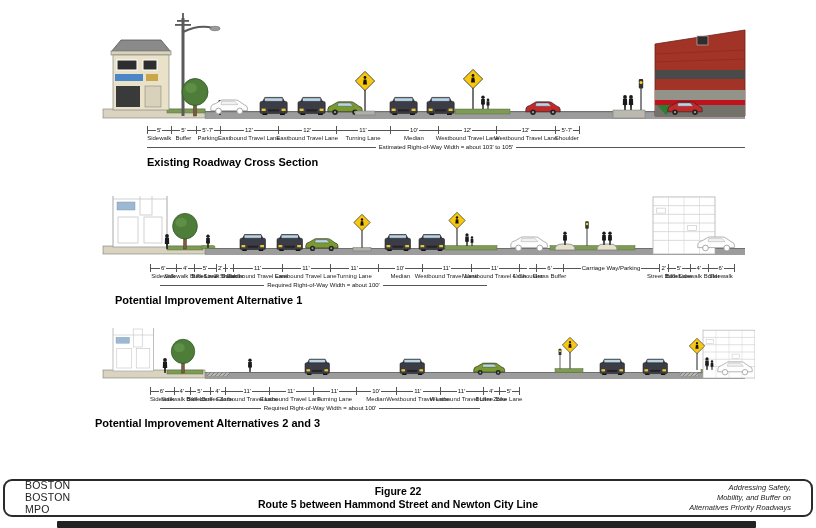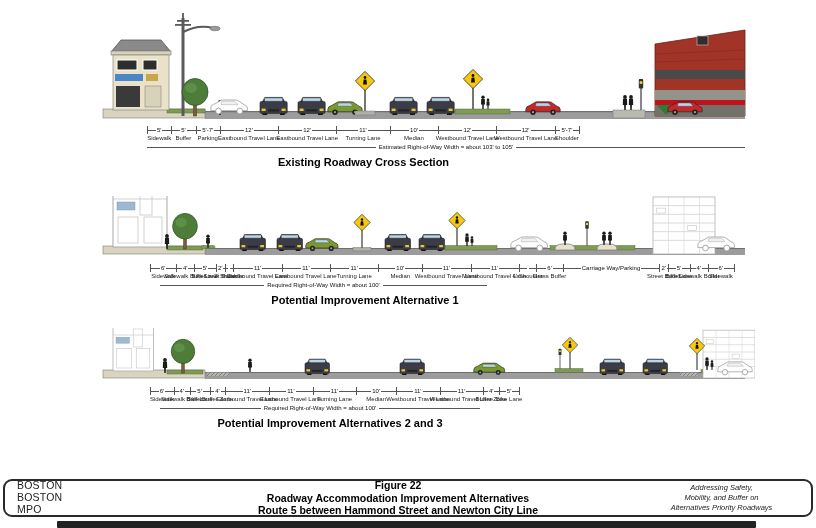--- a/index.html
+++ b/index.html
@@ -18,29 +18,29 @@
   .seg-dim::after{content:"";position:absolute;left:0;top:0;height:8px;border-left:1px solid #555}
   .dims::after{content:"";height:8px;border-left:1px solid #555}
   .seg-dim span{position:relative;background:#fff;padding:0 1px;z-index:2}
   .seg-label{font-size:6px;line-height:1.15;text-align:center;margin:1px -14px 0;position:relative;z-index:1;color:#222}
   .row-line{position:relative;height:9px;margin-top:1px;font-size:6px;text-align:center}
   .row-line::before{content:"";position:absolute;left:0;right:0;top:4px;border-top:1px solid #555}
   .row-line span{position:relative;background:#fff;padding:0 3px;line-height:9px;z-index:2}
   .row1{margin-left:92px;width:598px}
   .row2{margin-left:105px;width:327px}
   .row3{margin-left:105px;width:320px}
-  .sec-title{font-weight:700;font-size:11px;margin-top:4px;text-align:center;color:#000}
+  .sec-title{font-weight:700;font-size:11px;margin-top:4px;color:#000}
   .t1{margin-left:92px;width:433px}
   .t2{margin-left:60px;width:500px}
   .t3{margin-left:40px;width:470px}
   .footer{position:absolute;left:3px;right:3px;top:479px;height:38px;border:2px solid #2a2a2a;
-          border-radius:9px;display:flex;align-items:center;padding:2px 12px;box-sizing:border-box;background:#fff}
+          border-radius:9px;display:flex;align-items:center;padding:2px 20px;box-sizing:border-box;background:#fff}
   .footer-org{font-size:10.5px;line-height:1.12;letter-spacing:.2px;width:135px;color:#222}
   .footer-center{flex:1;text-align:center;font-weight:700;font-size:10.5px;line-height:1.22;color:#000}
-  .footer-right{width:155px;font-style:italic;font-size:7.5px;line-height:1.35;text-align:center;color:#222}
+  .footer-right{width:155px;font-style:italic;font-size:7.5px;line-height:1.35;text-align:right;color:#222}
   .bottom-bar{position:absolute;top:521px;left:57px;width:699px;height:7px;background:#222;border-radius:1px}
 </style>
 </head>
 <body>
 
 <svg width="0" height="0" style="position:absolute" aria-hidden="true">
   <defs>
     <pattern id="hatch" patternUnits="userSpaceOnUse" width="4" height="4">
       <rect width="4" height="4" fill="#b5b5b0"></rect>
       <path d="M0 4 L4 0" stroke="#666" stroke-width="0.7"></path>
@@ -455,21 +455,20 @@
 </div>
 
 <div class="footer">
   <div class="footer-org">
     <div>BOSTON</div>
     <div>BOSTON</div>
     <div>MPO</div>
   </div>
   <div class="footer-center">
     <div>Figure 22</div>
-    <div>Roadway Accommodation Improvement Alternatives</div>
     <div>Route 5 between Hammond Street and Newton City Line</div>
   </div>
   <div class="footer-right">
     <div>Addressing Safety,</div>
     <div>Mobility, and Buffer on</div>
     <div>Alternatives Priority Roadways</div>
   </div>
 </div>
 <div class="bottom-bar"></div>
 

